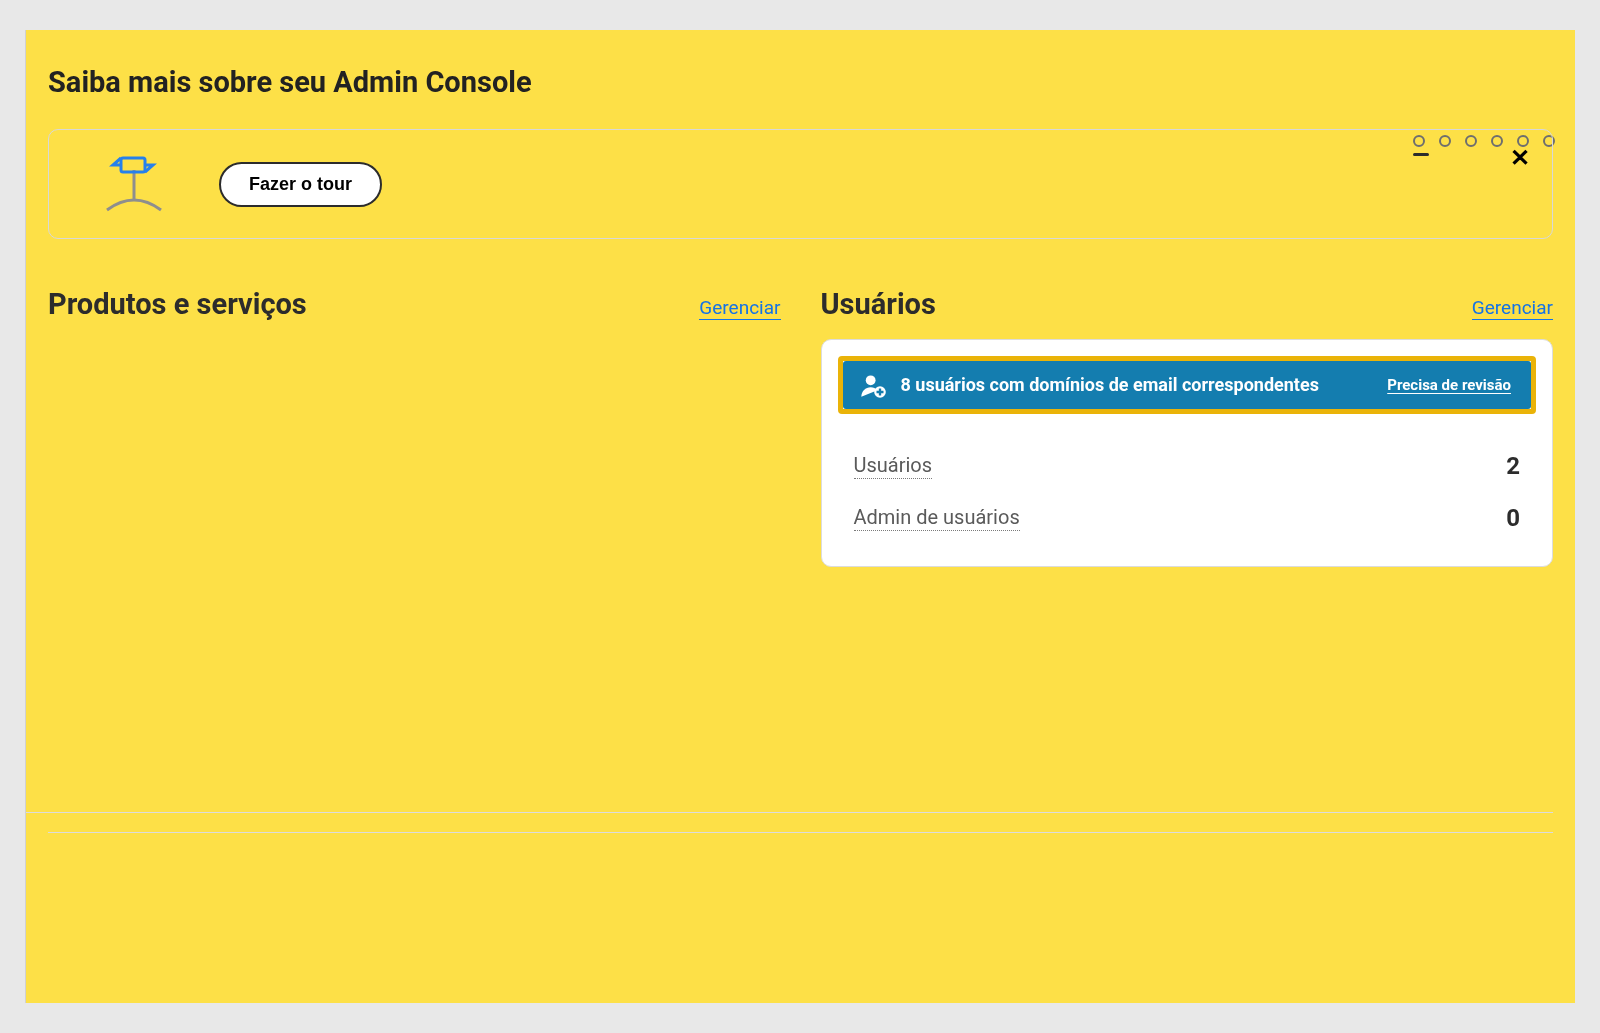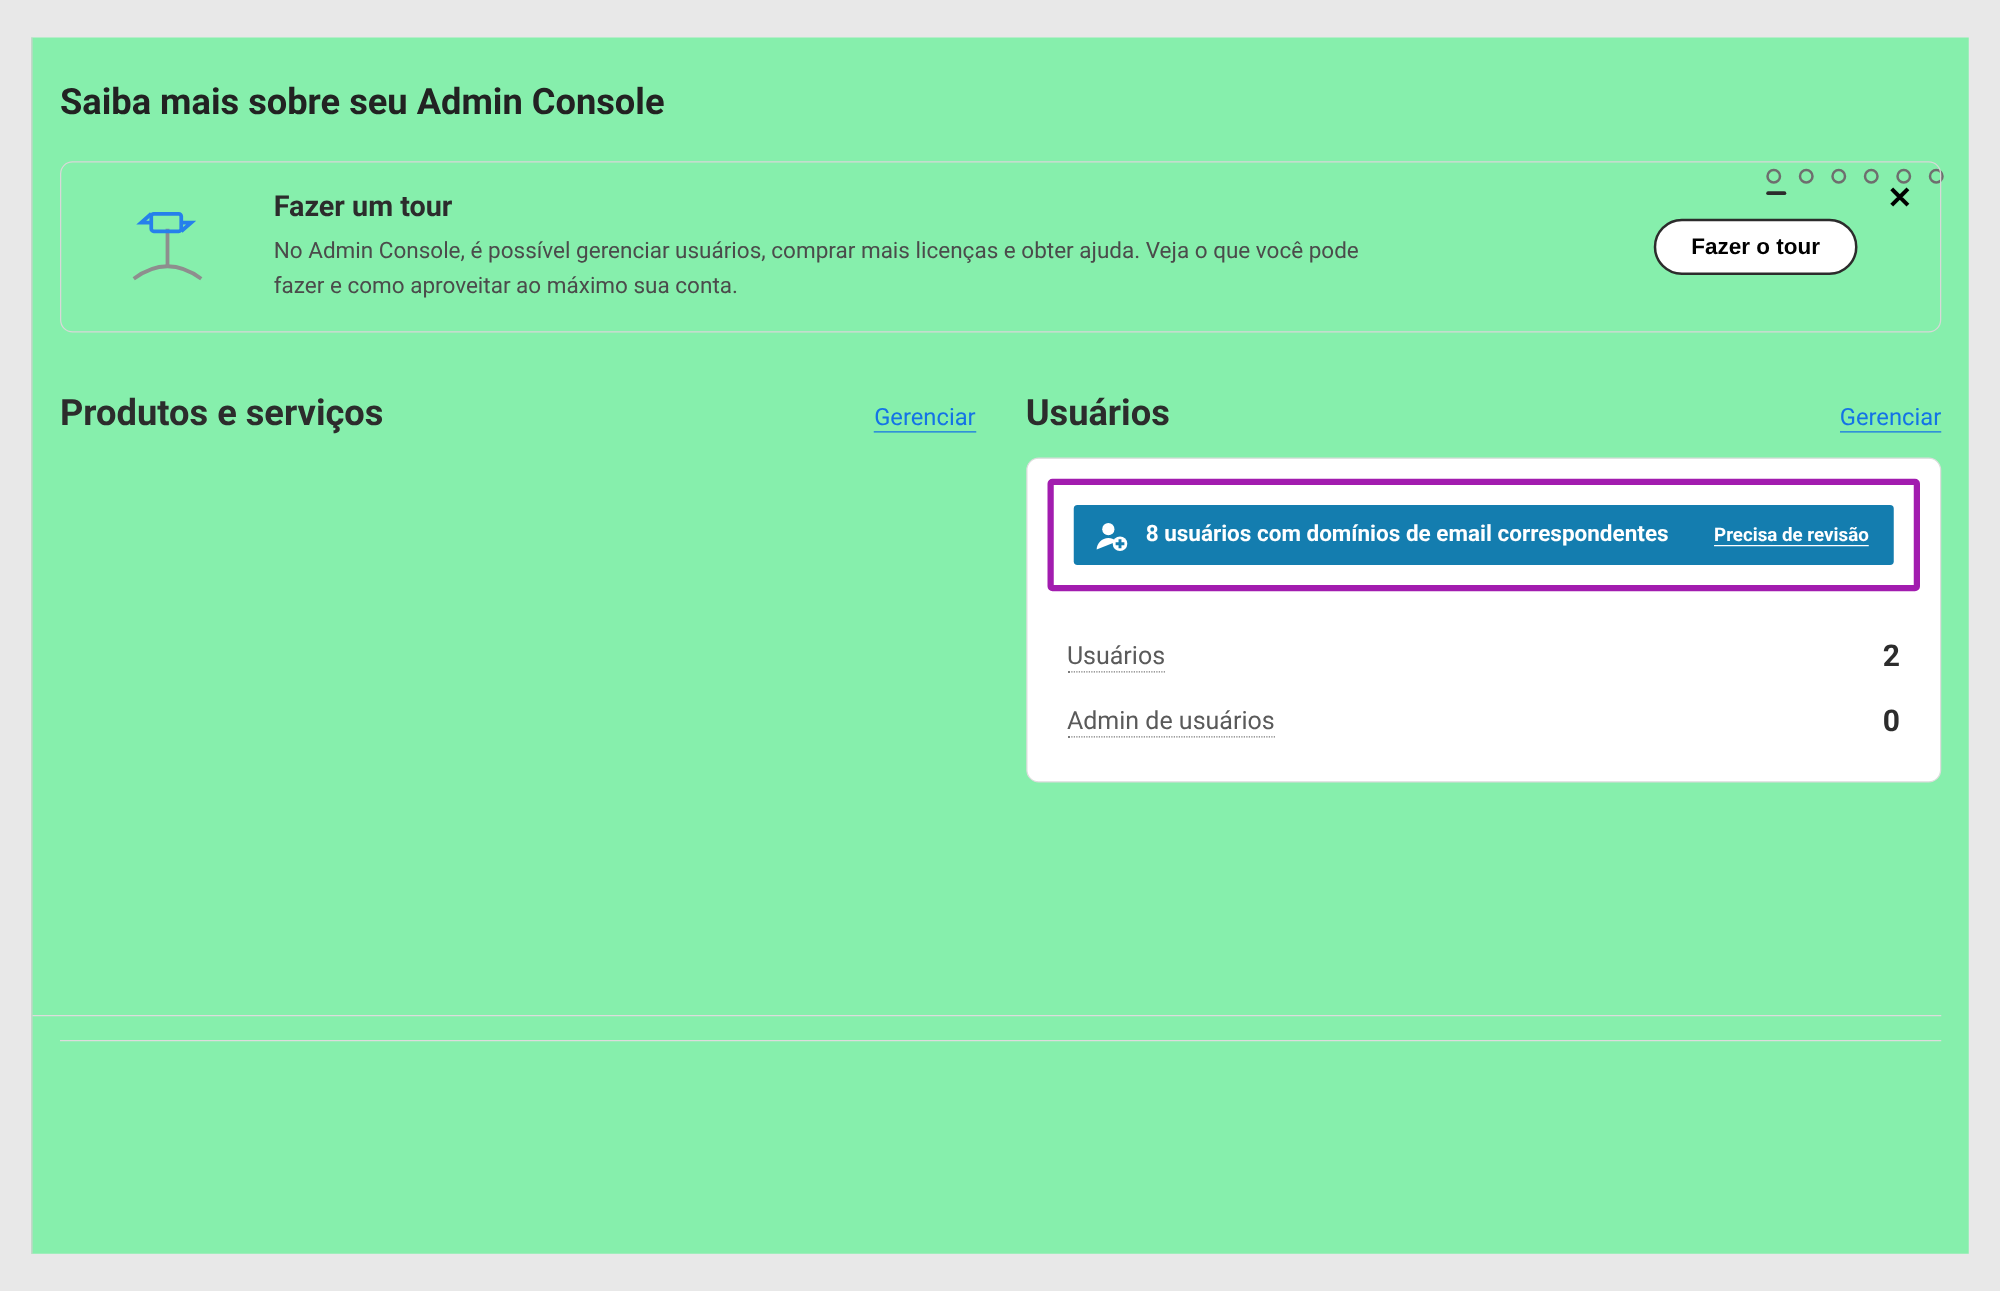--- a/index.html
+++ b/index.html
@@ -5,21 +5,21 @@
   * { box-sizing: border-box; margin: 0; padding: 0; }
   body {
     background: #e8e8e8;
     font-family: -apple-system, BlinkMacSystemFont, "Segoe UI", Roboto, Helvetica, Arial, sans-serif;
     color: #2c2c2c;
     width: 1600px;
     height: 1033px;
     padding: 30px 25px;
   }
   .card-outer {
-    background: #86efac;
+    background: #fde047;
     width: 100%;
     height: 100%;
     padding: 35px 22px 0 22px;
     position: relative;
     border-left: 1px solid #d0d0d0;
   }
   .page-title {
     font-size: 29px;
     font-weight: 700;
     color: #222;
@@ -159,23 +159,23 @@
     background: linear-gradient(135deg, #ff3b00, #da00ff, #3b00ff);
     z-index:1;
   }
   .prod-name { font-size: 20px; font-weight: 700; }
   .prod-right { text-align: right; }
   .prod-count { font-size: 21px; font-weight: 700; }
   .prod-lic { font-size: 19px; color: #4b4b4b; }
   
   .users-panel { padding: 16px 16px 20px 16px; }
   .banner-wrap {
-    border: 5px solid #a21caf;
+    border: 5px solid #eab308;
     border-radius: 4px;
-    padding: 16px;
+    padding: 0;
     margin-bottom: 28px;
   }
   .banner {
     background: #147daf;
     color: #fff;
     display: flex;
     align-items: center;
     gap: 14px;
     padding: 10px 20px 10px 16px;
     border-radius: 3px;
@@ -243,24 +243,20 @@
   <div class="tour-card">
     <button class="tour-close">✕</button>
     <div class="tour-icon-wrap">
       <svg width="66" height="64" viewBox="0 0 66 64">
         <path d="M6 58 Q33 38 60 58" fill="none" stroke="#8e8e8e" stroke-width="3"></path>
         <line x1="33" y1="48" x2="33" y2="18" stroke="#8e8e8e" stroke-width="3"></line>
         <rect x="20" y="6" width="24" height="14" rx="2" fill="none" stroke="#2680eb" stroke-width="3"></rect>
         <path d="M20 13 L12 13 L20 6" fill="none" stroke="#2680eb" stroke-width="3"></path>
         <path d="M44 13 L52 13 L44 20" fill="none" stroke="#2680eb" stroke-width="3"></path>
       </svg>
-    </div>
-    <div class="tour-text">
-      <div class="tour-title">Fazer um tour</div>
-      <div class="tour-desc">No Admin Console, é possível gerenciar usuários, comprar mais licenças e obter ajuda. Veja o que você pode fazer e como aproveitar ao máximo sua conta.</div>
     </div>
     <button class="tour-btn">Fazer o tour</button>
   </div>
 
   <div class="columns">
 
     <div class="col">
       <div class="col-header">
         <div class="col-title">Produtos e serviços</div>
         <a href="#" class="manage-link">Gerenciar</a>

